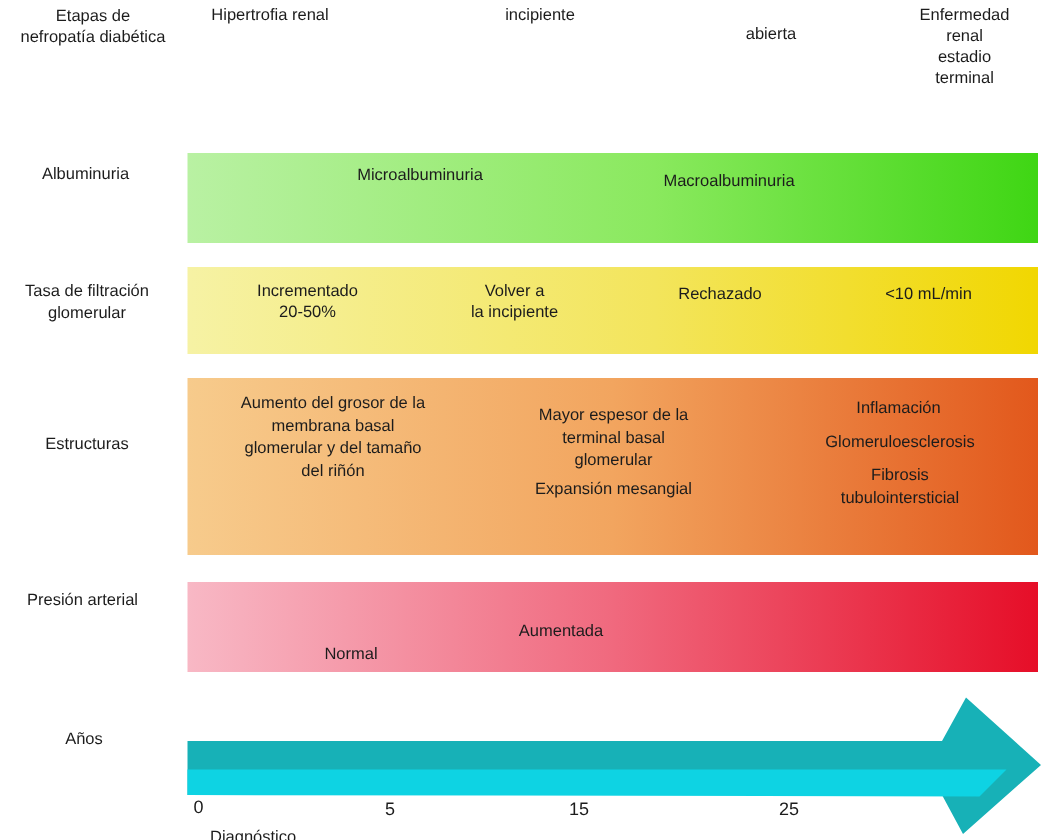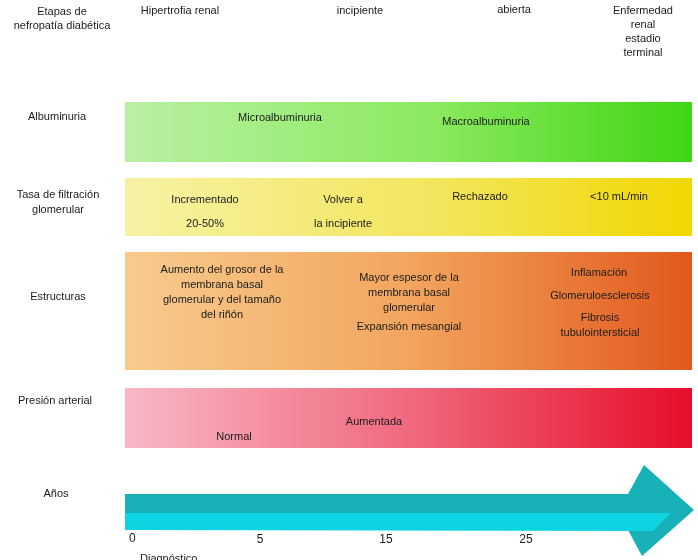--- a/index.html
+++ b/index.html
@@ -17,34 +17,34 @@
   .ctr{transform:translateX(-50%);text-align:center;}
   .pre{white-space:pre-line;}
   .hdr{line-height:14px;}
   .rowlbl{line-height:15px;}
   .bar{left:125px;width:567px;}
   .bar-albuminuria{top:102px;height:60px;background:linear-gradient(90deg,#b9f1a3 0%,#8ae95e 55%,#3fd614 100%);}
   .bar-tfg{top:178px;height:58px;background:linear-gradient(90deg,#f6f2a4 0%,#f3e55c 55%,#f1d701 100%);}
   .bar-estructuras{top:252px;height:118px;background:linear-gradient(90deg,#f7cb8c 0%,#f2a55f 50%,#e2581c 100%);}
   .bar-presion{top:388px;height:60px;background:linear-gradient(90deg,#f8b8c5 0%,#f0697e 50%,#e60e28 100%);}
   .btxt{line-height:15px;}
-  .btxt2{line-height:24px;}
+  .btxt2{line-height:14px;}
   .axis{font-size:12px;}
   svg{display:block;}
 </style>
 </head>
 <body>
 
 <div class="canvas">
 
   <div class="abs hdr pre" style="left:62px;top:4px;width:110px;margin-left:-55px;text-align:center;">Etapas de
 nefropatía diabética</div>
   <div class="abs hdr ctr" style="left:180px;top:3px;">Hipertrofia renal</div>
   <div class="abs hdr ctr" style="left:360px;top:3px;">incipiente</div>
-  <div class="abs hdr ctr" style="left:514px;top:2px;">abierta</div>
+  <div class="abs hdr ctr" style="left:514px;top:16px;">abierta</div>
   <div class="abs hdr ctr pre" style="left:643px;top:3px;">Enfermedad
 renal estadio
 terminal</div>
 
   <div class="abs rowlbl ctr" style="left:57px;top:109px;">Albuminuria</div>
   <div class="abs rowlbl ctr pre" style="left:58px;top:187px;">Tasa de filtración
 glomerular</div>
   <div class="abs rowlbl ctr" style="left:58px;top:289px;">Estructuras</div>
   <div class="abs rowlbl ctr" style="left:55px;top:393px;">Presión arterial</div>
   <div class="abs rowlbl ctr" style="left:56px;top:486px;">Años</div>
@@ -62,21 +62,21 @@
   <div class="abs btxt2 ctr pre" style="left:343px;top:187px;">Volver a
 la incipiente</div>
   <div class="abs btxt ctr" style="left:480px;top:189px;">Rechazado</div>
   <div class="abs btxt ctr" style="left:619px;top:189px;">&lt;10 mL/min</div>
 
   <div class="abs btxt ctr pre" style="left:222px;top:262px;">Aumento del grosor de la
 membrana basal
 glomerular y del tamaño
 del riñón</div>
   <div class="abs btxt ctr pre" style="left:409px;top:270px;">Mayor espesor de la
-membrana basal
+terminal basal
 glomerular</div>
   <div class="abs btxt ctr" style="left:409px;top:319px;">Expansión mesangial</div>
   <div class="abs btxt ctr" style="left:599px;top:265px;">Inflamación</div>
   <div class="abs btxt ctr" style="left:600px;top:288px;">Glomeruloesclerosis</div>
   <div class="abs btxt ctr" style="left:600px;top:310px;">Fibrosis tubulointersticial</div>
 
   <div class="abs btxt ctr" style="left:234px;top:409px;margin-top:20px;">Normal</div>
   <div class="abs btxt ctr" style="left:374px;top:414px;">Aumentada</div>
 
   <svg class="abs" style="left:0;top:0;" width="698" height="560" viewBox="0 0 698 560">

